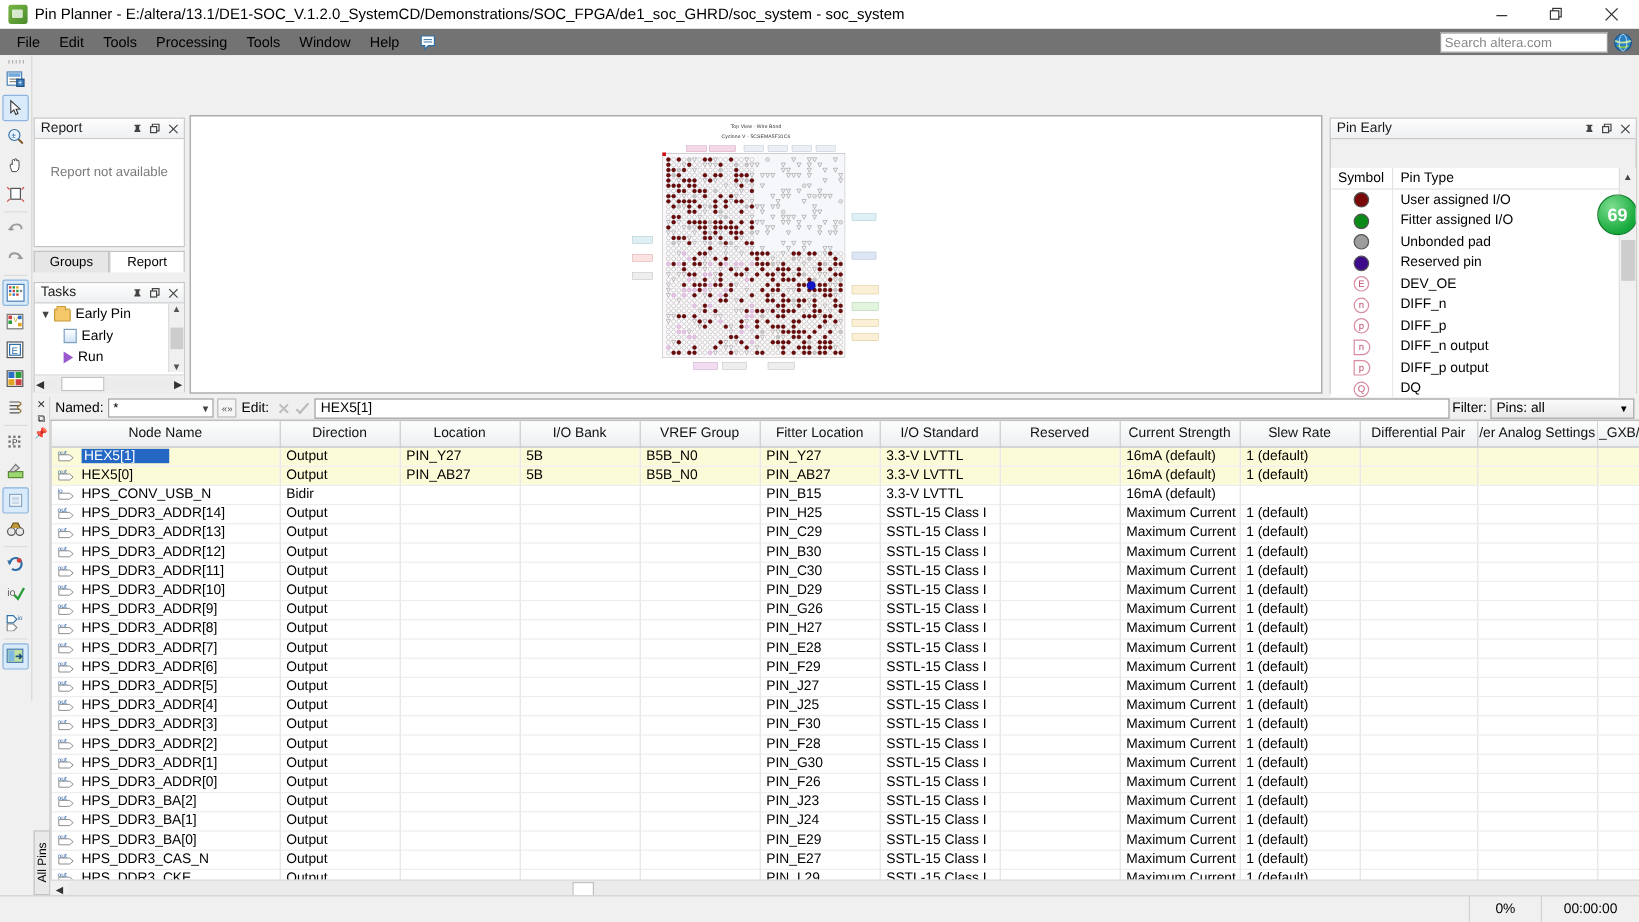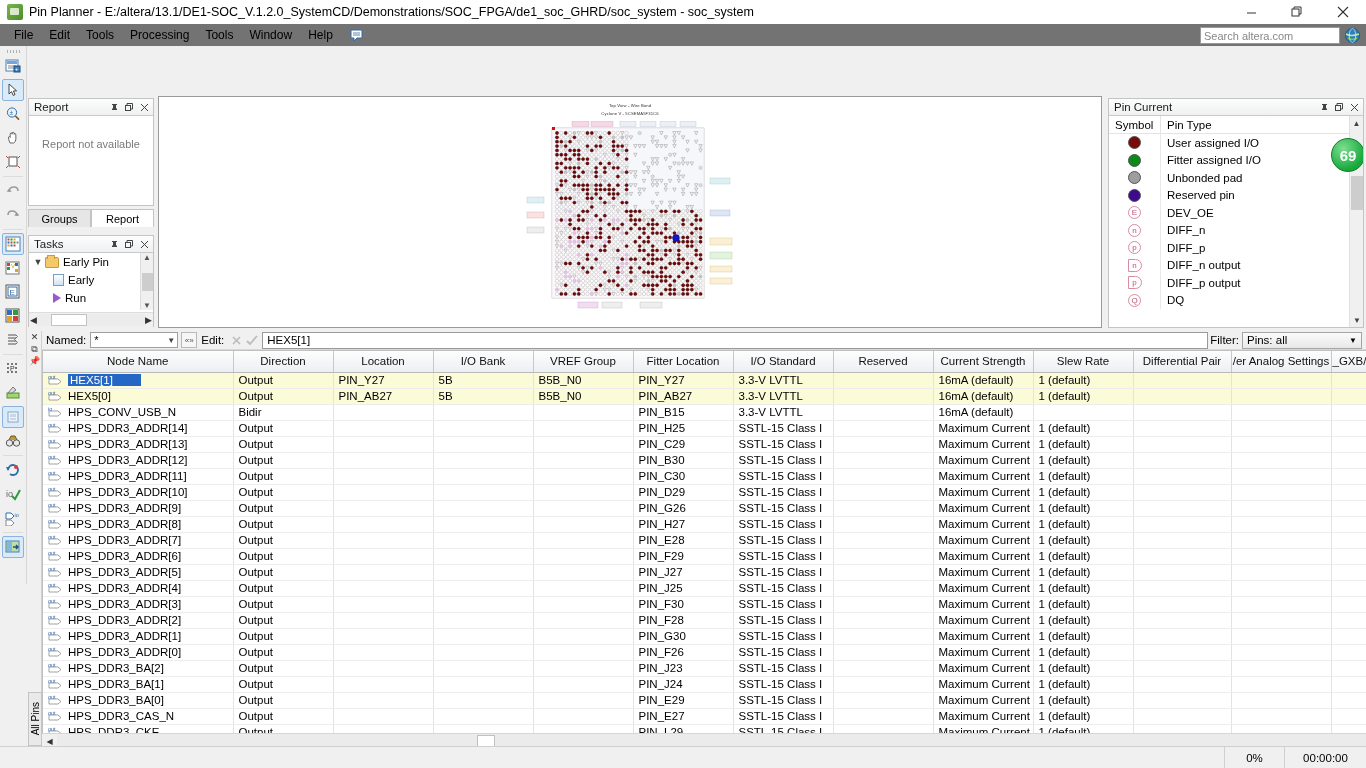--- a/index.html
+++ b/index.html
@@ -126,21 +126,21 @@
   #pkg-panel {
     position:absolute; left:158px; top:50px; width:944px; height:232px;
     background:#fff; border:1px solid #9a9a9a;
   }
   #pkg-title { text-align:center; font-size:4.2px; color:#333; padding-top:5px; line-height:1.9; letter-spacing:.1px;}
   #pkg-wrap { position:relative; width:100%; height:200px; }
   #pkg-canvas { position:absolute; left:50%; transform:translateX(-50%); top:2px; }
 
   
   #legend-dock { left:1108px; top:52px; width:256px; height:230px; }
-  #legend-dock .dock-body { height:211px; position:relative; overflow:hidden; }
+  #legend-dock .dock-body { height:211px; position:relative; overflow:hidden;margin-top:24px; }
   .legend-head { display:flex; height:18px; align-items:center; border-bottom:1px solid #e3e3e3;}
   .legend-head div{ font-size:11.5px; padding-left:6px;}
   .lh-sym{ width:52px; border-right:1px solid #e3e3e3; height:18px; display:flex;align-items:center;}
   .lh-type{ flex:1; }
   .lrow{ display:flex; align-items:center; height:17.5px; }
   .lsym{ width:52px; display:flex; align-items:center; justify-content:center; height:17.5px;
           border-right:1px solid #e9e9e9;}
   .ltext{ flex:1; padding-left:6px; font-size:11.5px; }
   .dot{ width:13px;height:13px;border-radius:50%; border:1px solid #555;}
   .cglyph{ width:13px;height:13px;border-radius:50%;border:1px solid #d98ca0;color:#c05070;
@@ -1678,21 +1678,21 @@
           <rect x="116" y="182" width="22" height="6" fill="#eeeeee" stroke="#aaa" stroke-width="0.3"></rect>
         </g>
 
         <circle cx="152" cy="118" r="3.4" fill="#1414c8" stroke="#00008b" stroke-width="0.5"></circle>
       </svg>
     </div>
   </div>
 
   <div class="dock" id="legend-dock">
     <div class="dock-title">
-      <span>Pin Current</span>
+      <span>Pin Early</span>
       <span class="sp"></span>
       <span class="dock-btn">
         <svg width="9" height="9" viewBox="0 0 9 9">
             <path d="M2 1 h5 v1 h-1 v3 l1 1 v1 h-5 v-1 l1 -1 v-3 h-1z" fill="#444"></path>
           </svg>
       </span>
       <span class="dock-btn">
         <svg width="9" height="9" viewBox="0 0 9 9">
             <rect x="0.5" y="2.5" width="5" height="5" fill="none" stroke="#444"></rect>
             <polyline points="2,2.5 2,0.5 7.5,0.5 7.5,6 5.5,6" fill="none" stroke="#444"></polyline>

